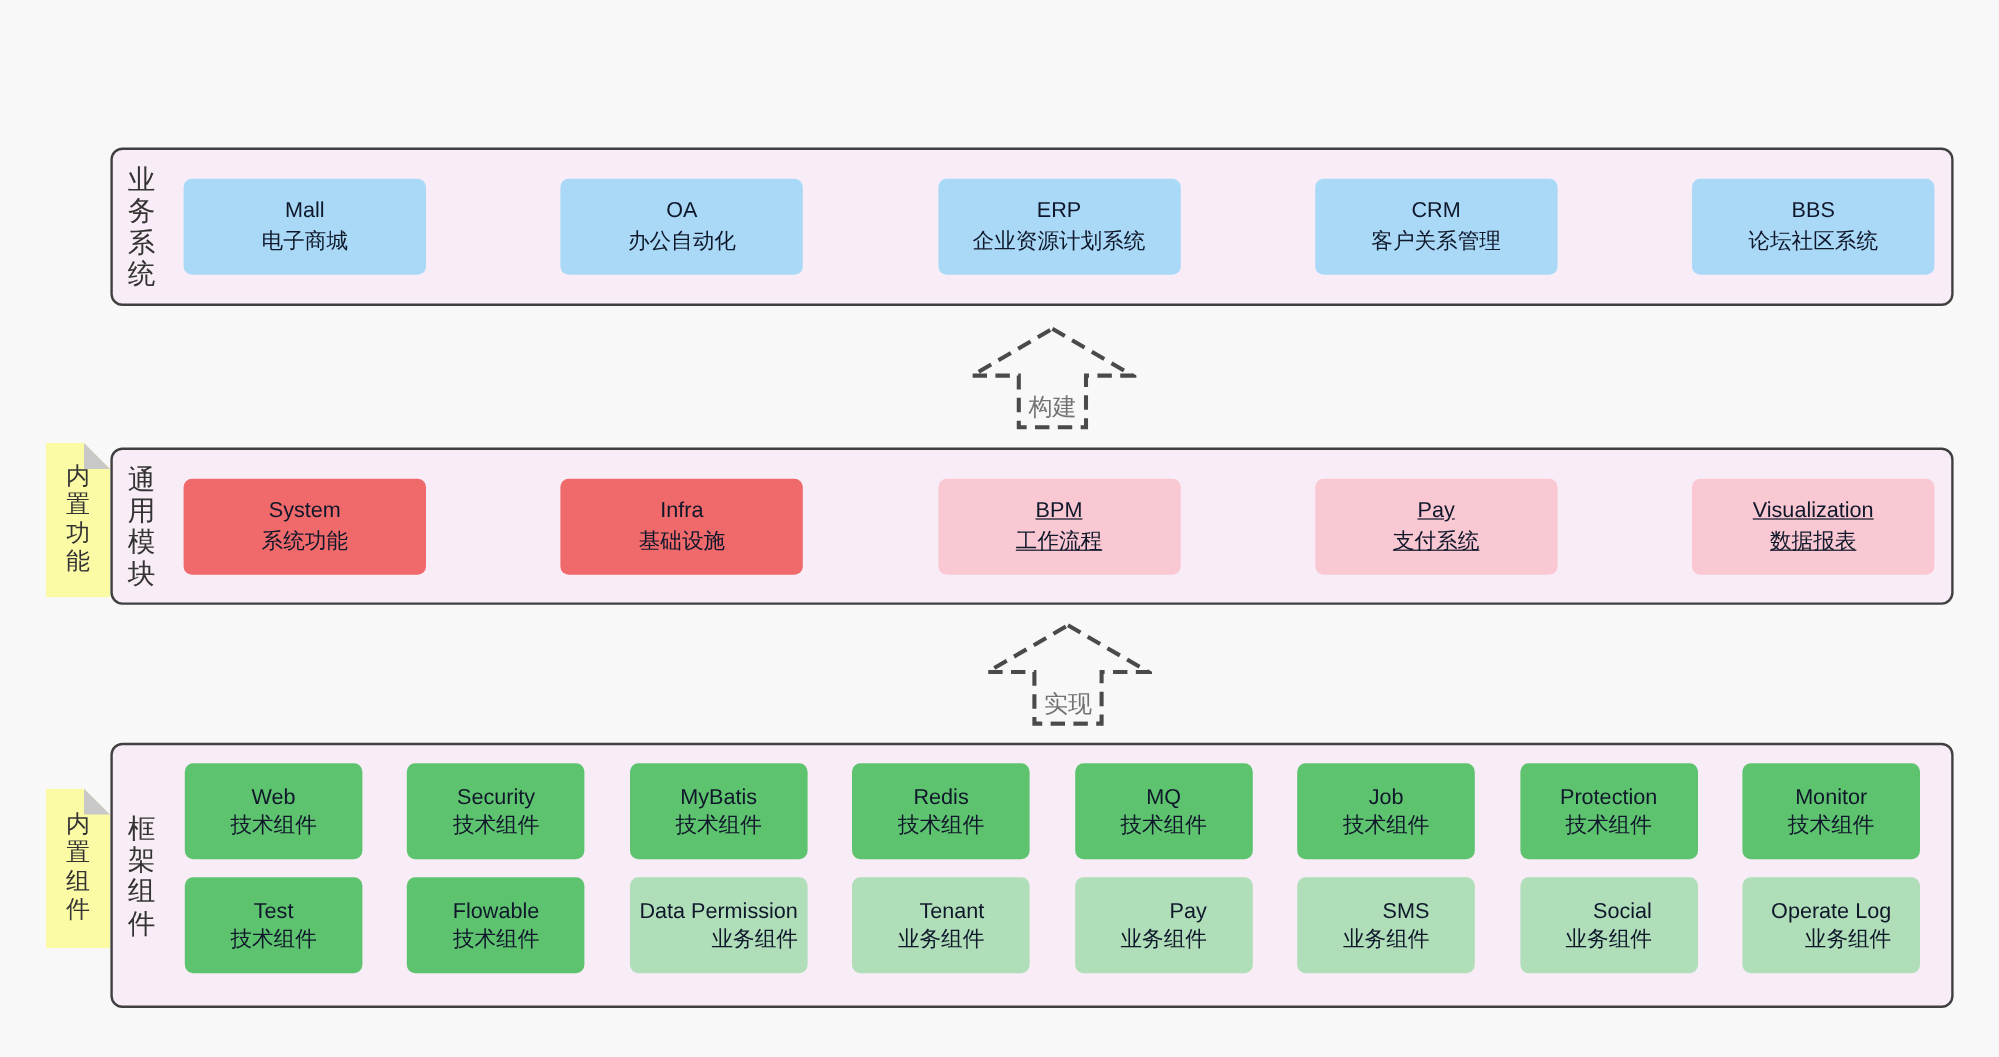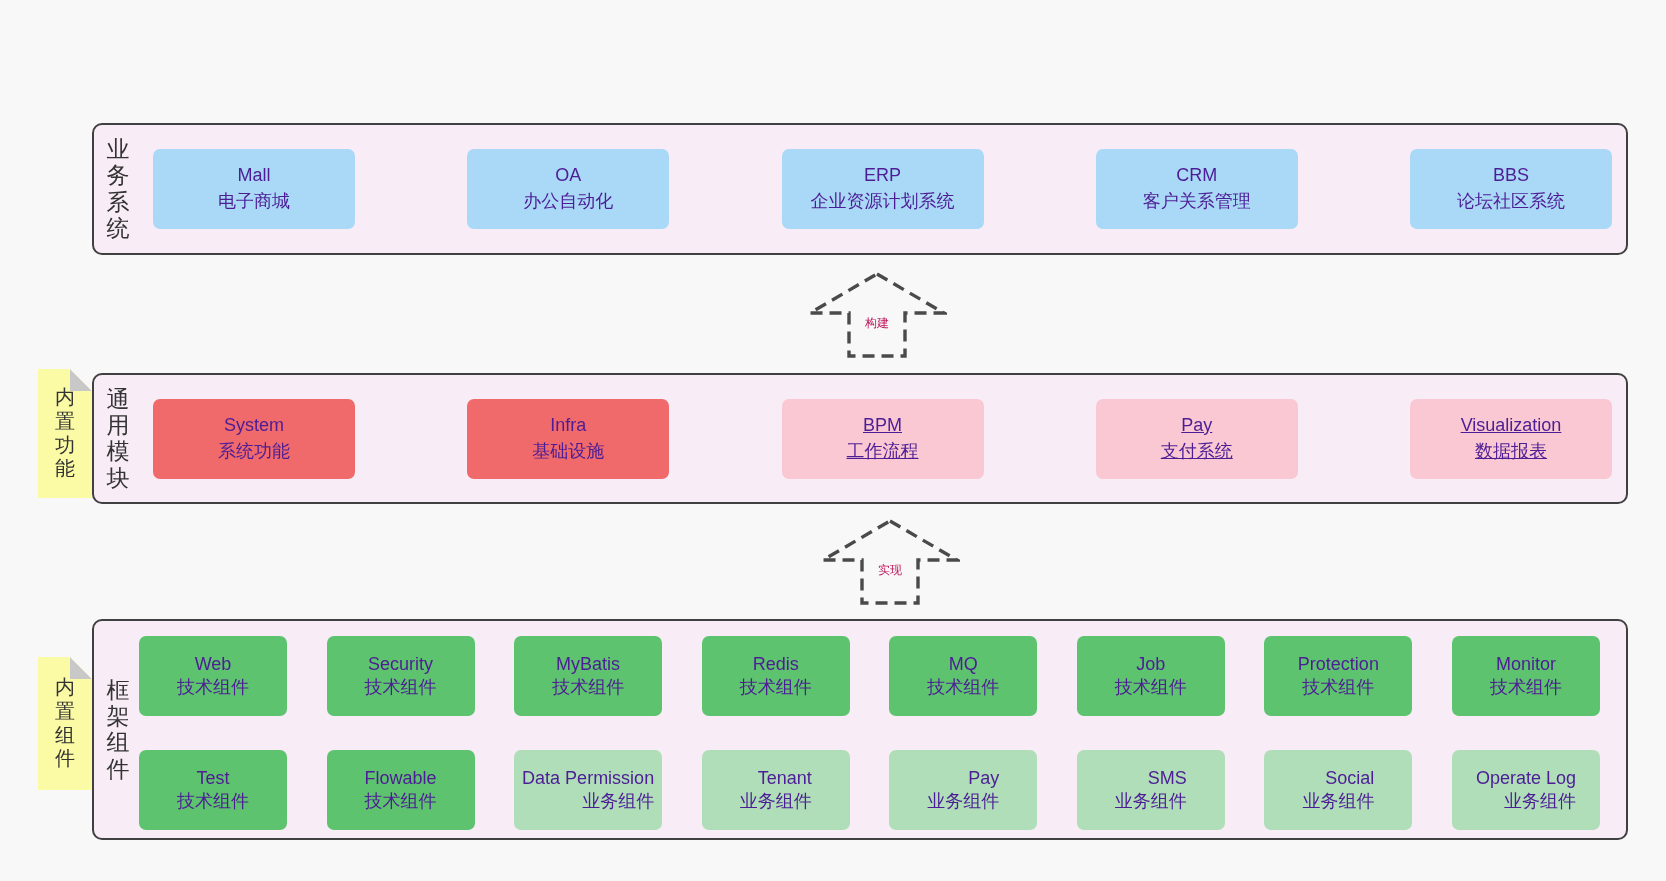--- a/index.html
+++ b/index.html
@@ -32,35 +32,35 @@
     font-size:23px;line-height:1.15;
     text-align:center;white-space:pre-line;
     color:#333;
   }
 
   .row6{
     position:absolute;left:59px;right:14px;top:0;bottom:0;
     display:flex;justify-content:space-between;align-items:center;
   }
   .grid8{
-    position:absolute;left:45px;right:26px;top:15px;
+    position:absolute;left:60px;right:26px;top:15px;
     display:grid;
     grid-template-columns:repeat(8,148px);
     justify-content:space-between;
-    row-gap:34px;
+    row-gap:15px;
   }
 
   
   .box{
     display:flex;flex-direction:column;align-items:center;justify-content:center;
     text-align:center;
     border-radius:7px;
     font-size:18px;line-height:1.42;
     white-space:pre-line;
-    color:#4c1d95;
+    color:#0f172a;
   }
   .row6 .box{width:202px;height:80px;}
   .grid8 .box{width:148px;height:80px;line-height:1.3;}
   .box.blue{background:#a9d9f7;}
   .box.red{background:#f0696b;}
   .box.pink{background:#f9c8d2;text-decoration:underline;}
   .box.green{background:#5ec36f;}
   .box.lgreen{background:#afdeb9;text-align:right;}
 
   
@@ -80,25 +80,25 @@
   }
   .sticky .stxt{
     font-size:20px;line-height:1.18;text-align:center;
     white-space:pre-line;color:#333;
   }
 
   
   .arrow{position:absolute;width:140px;height:88px;z-index:1;}
   .arrow svg{display:block;}
   .arrow .arrow-label{
-    position:absolute;left:50%;top:43px;
+    position:absolute;left:50%;top:54px;
     transform:translateX(-50%);
     background:#f8f8f8;
     padding:1px 3px;
-    font-size:12px;color:#be185d;
+    font-size:20px;color:#737373;
     white-space:nowrap;
   }
   .arrow1{left:807px;top:271px;}
   .arrow2{left:820px;top:518px;}
 </style>
 </head>
 <body>
 
 <div class="stage">
 

